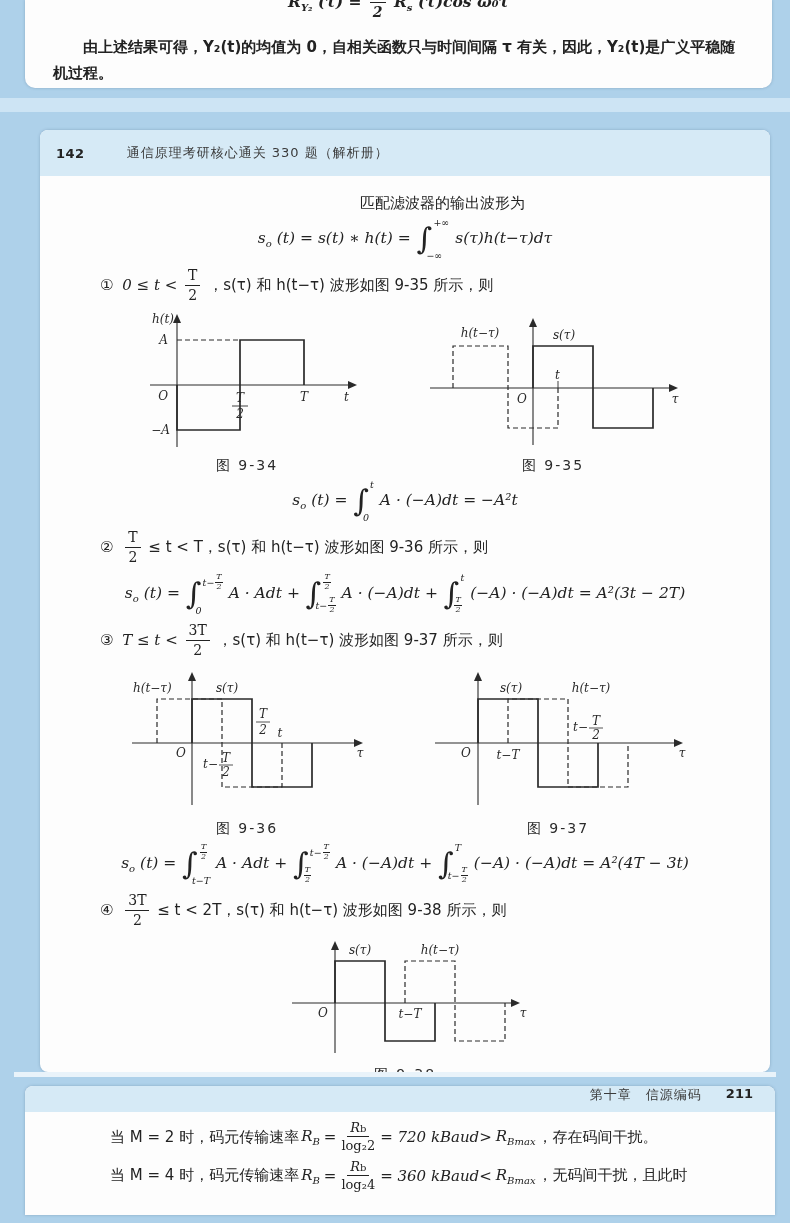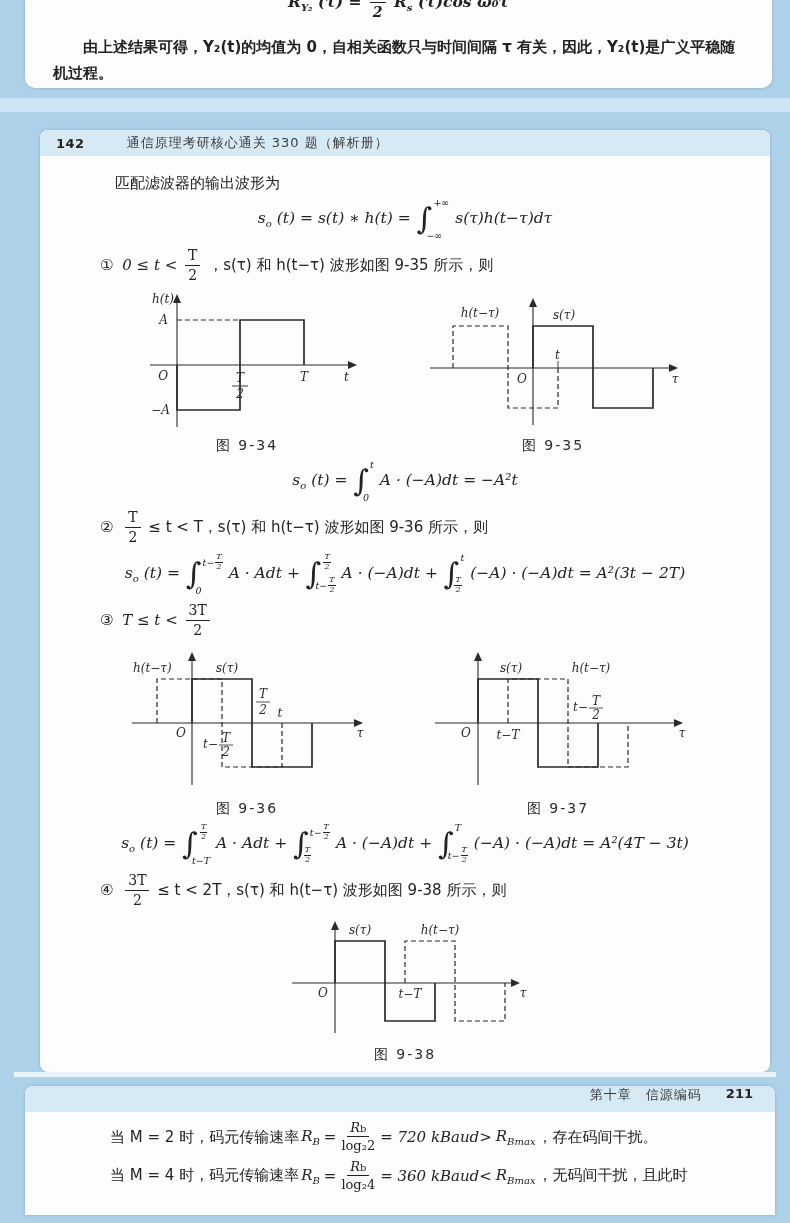--- a/index.html
+++ b/index.html
@@ -11,24 +11,24 @@
   .clip{height:28px;overflow:hidden;}
   .clip .eq{margin-top:-16px;}
   .para{margin:6px 28px 0 28px;font-size:15px;line-height:1.75;text-indent:2em;}
   
   .gap1{height:42px;position:relative;}
   .gap1 .strip{position:absolute;top:10px;left:0;right:0;height:14px;background:#cde4f4;}
   .gap2{height:14px;position:relative;}
   .gap2 .strip{position:absolute;top:0;left:14px;right:14px;height:5px;background:#e9f3fa;}
   
   .card-main{margin:0 20px 0 40px;border-radius:8px;height:942px;overflow:hidden;}
-  .band{background:#d6eaf6;height:26px;display:flex;align-items:center;font-size:13px;}
+  .band{background:#d6eaf6;height:46px;display:flex;align-items:center;font-size:13px;}
   .band .pgnum{font-weight:bold;margin-left:16px;letter-spacing:.5px;}
   .band .title{margin-left:42px;color:#3a3a3a;letter-spacing:1px;}
-  .intro{margin:18px 0 2px 75px;font-size:15px;}
+  .intro{margin:18px 0 2px 75px;font-size:15px;text-align:center;}
   
   .eq{text-align:center;font-size:15.5px;margin:4px 0;
       font-family:"DejaVu Serif",serif;font-style:italic;}
   .mi{font-family:"DejaVu Serif",serif;font-style:italic;}
   .rm{font-style:normal;}
   sub{font-size:10px;}
   .frac{display:inline-flex;flex-direction:column;align-items:center;vertical-align:middle;
         line-height:1.25;font-size:14px;margin:0 3px;font-family:"DejaVu Serif",serif;}
   .frac .fn{border-bottom:1px solid #222;padding:0 3px;display:inline-flex;align-items:baseline;}
   .frac .fd{padding-top:1px;display:inline-flex;align-items:baseline;}
@@ -227,20 +227,21 @@
     <span class="mi">= A²(3t − 2T)</span>
   </div>
 
   <div class="item">
     <span class="circ">③</span>
     <span class="mi">T ≤ t &lt;</span>
     <span class="frac">
         <span class="fn">3T</span>
         <span class="fd">2</span>
       </span>
+    <span>，s(τ) 和 h(t−τ) 波形如图 9-37 所示，则</span>
   </div>
 
   <div class="figrow">
     <div class="figure">
       <svg width="260" height="150" viewBox="0 0 260 150">
         <line x1="15" y1="78" x2="238" y2="78" stroke="#2a2a2a" stroke-width="1.1"></line>
         <path d="M237,74 L246,78 L237,82 Z" fill="#2a2a2a"></path>
         <line x1="75" y1="140" x2="75" y2="11" stroke="#2a2a2a" stroke-width="1.1"></line>
         <path d="M71,16 L75,7 L79,16 Z" fill="#2a2a2a"></path>
         <path d="M40,78 L40,34 L105,34 L105,122 L165,122 L165,78" fill="none" stroke="#2a2a2a" stroke-width="1.2" stroke-dasharray="5,3"></path>

